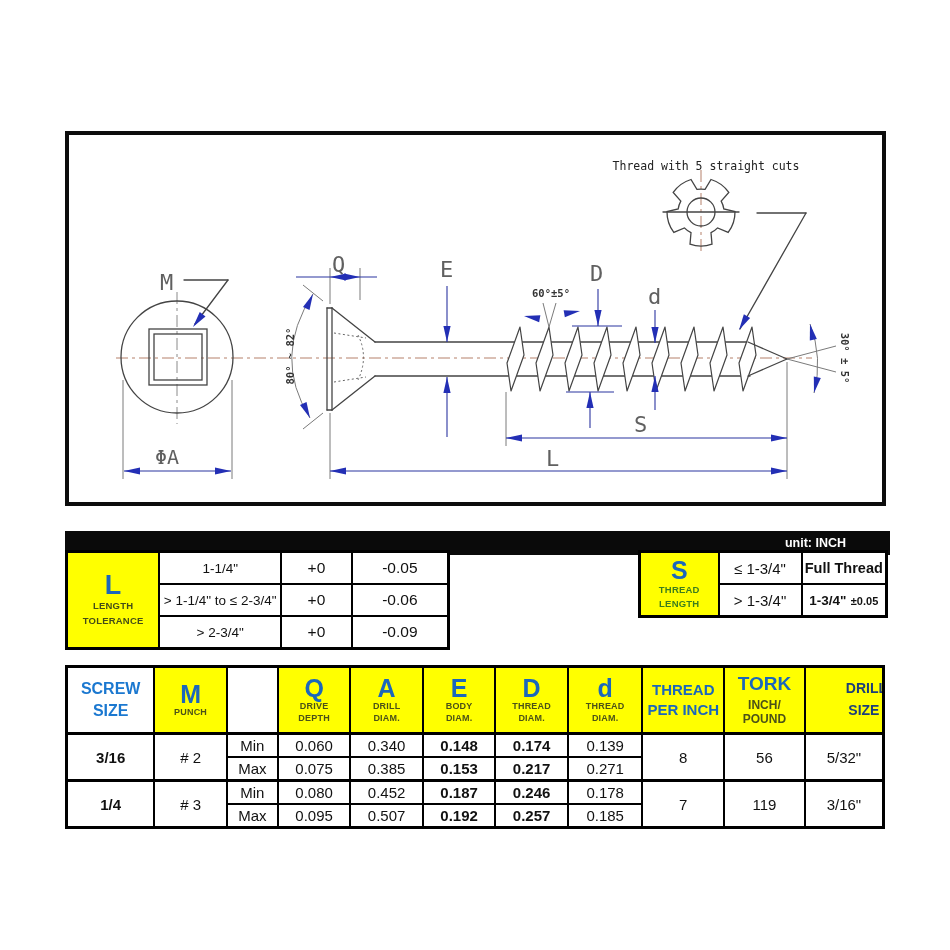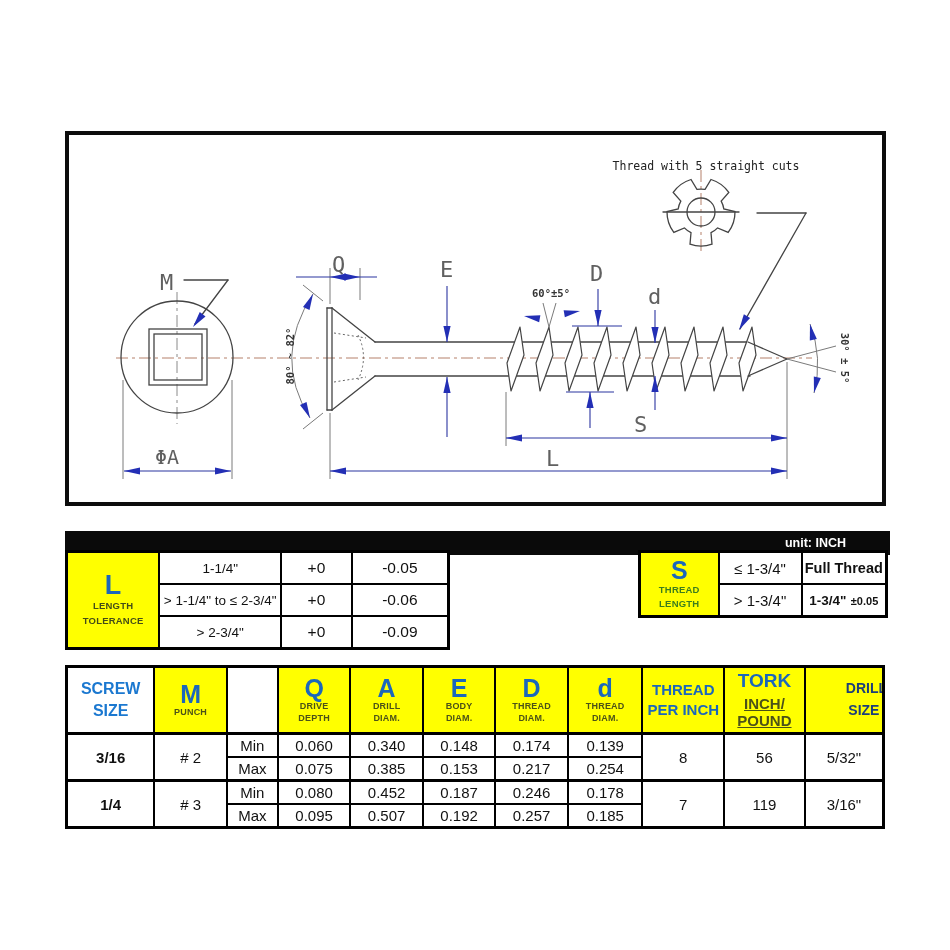--- a/index.html
+++ b/index.html
@@ -44,26 +44,26 @@
   .spec{width:100%;border:3px solid #000;}
   .spec th{border:2px solid #000;height:64px;margin-left:44px;}
   .spec td{border:2px solid #000;height:21px;font-size:15px;color:#111;}
   .spec tr.r-max td{border-top:1px solid #a16207;}
   .spec tr.grp td{border-top:3px solid #000;}
   .h-screw{font-size:16px;font-weight:bold;color:#1b78d0;line-height:1.35;}
   .h-letter{font-size:25px;font-weight:bold;color:#1b67bb;line-height:1.05;}
   .h-sub{font-size:9px;font-weight:bold;color:#4c5218;line-height:1.3;letter-spacing:.2px;}
   .h-tpi{font-size:15px;font-weight:bold;color:#1b67bb;line-height:1.35;}
   .h-tork{font-size:19px;font-weight:bold;color:#1b67bb;line-height:1.1;}
-  .h-torksub{font-size:15px;font-weight:bold;color:#4c5218;margin-top:3px;text-decoration:underline;}
+  .h-torksub{font-size:12px;font-weight:bold;color:#4c5218;margin-top:3px;}
   .h-drill{font-size:14px;font-weight:bold;color:#1d3f7a;line-height:1.55;padding-left:40px;}
   .c-size{font-size:17px;font-weight:bold;}
   .c-punch{font-size:14px;}
   .c-mm{font-size:12px;}
-  .c-bold{font-weight:normal;}
+  .c-bold{font-weight:bold;}
 </style>
 </head>
 <body>
 
 <div class="stage">
 
   <div class="draw-frame">
     <svg id="dwg" width="821" height="375" viewBox="65 131 821 375" xmlns="http://www.w3.org/2000/svg">
       <style>
         .ln{stroke:#444;stroke-width:1.3;fill:none;stroke-linecap:round;}
@@ -356,21 +356,21 @@
         <td rowspan="2">8</td>
         <td rowspan="2">56</td>
         <td rowspan="2">5/32"</td>
       </tr>
       <tr class="r-max">
         <td class="c-mm">Max</td>
         <td>0.075</td>
         <td>0.385</td>
         <td class="c-bold">0.153</td>
         <td class="c-bold">0.217</td>
-        <td>0.254</td>
+        <td>0.271</td>
       </tr>
 
       <tr class="grp">
         <td class="c-size" rowspan="2">1/4</td>
         <td class="c-punch" rowspan="2"># 3</td>
         <td class="c-mm">Min</td>
         <td>0.080</td>
         <td>0.452</td>
         <td class="c-bold">0.187</td>
         <td class="c-bold">0.246</td>

